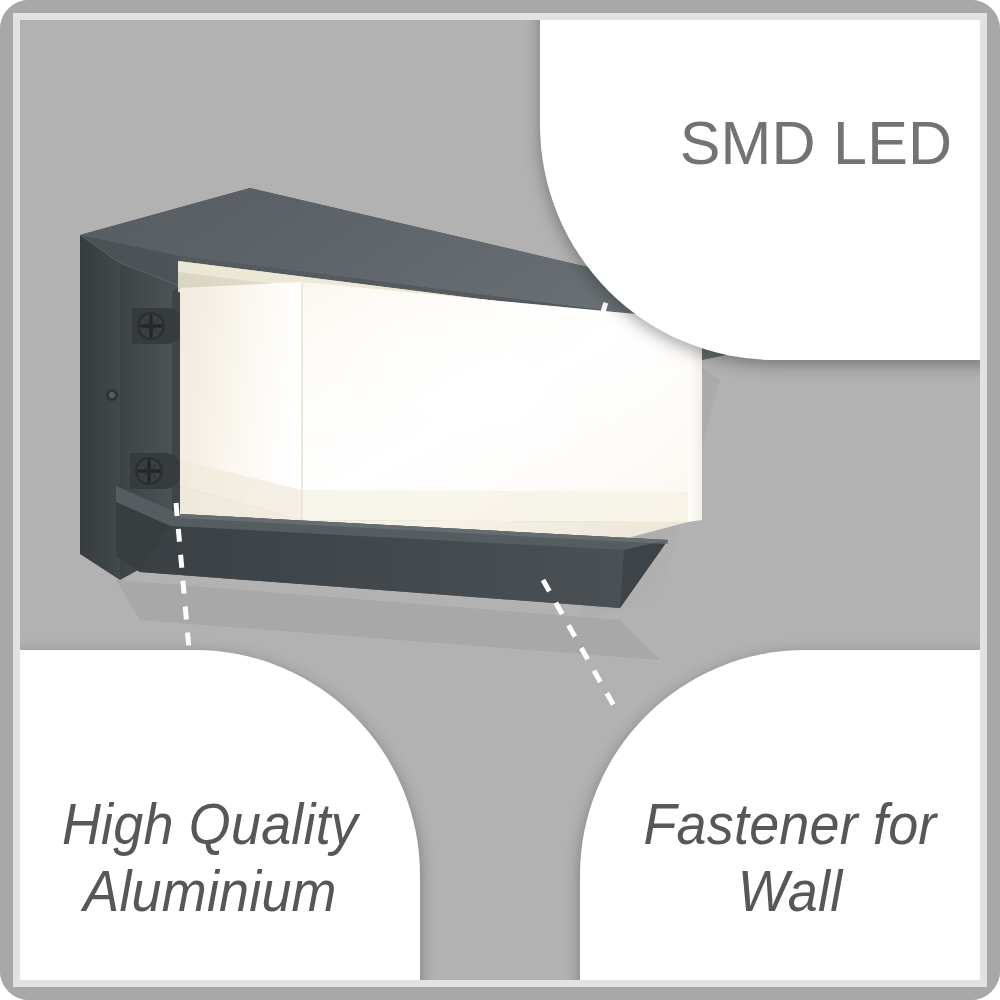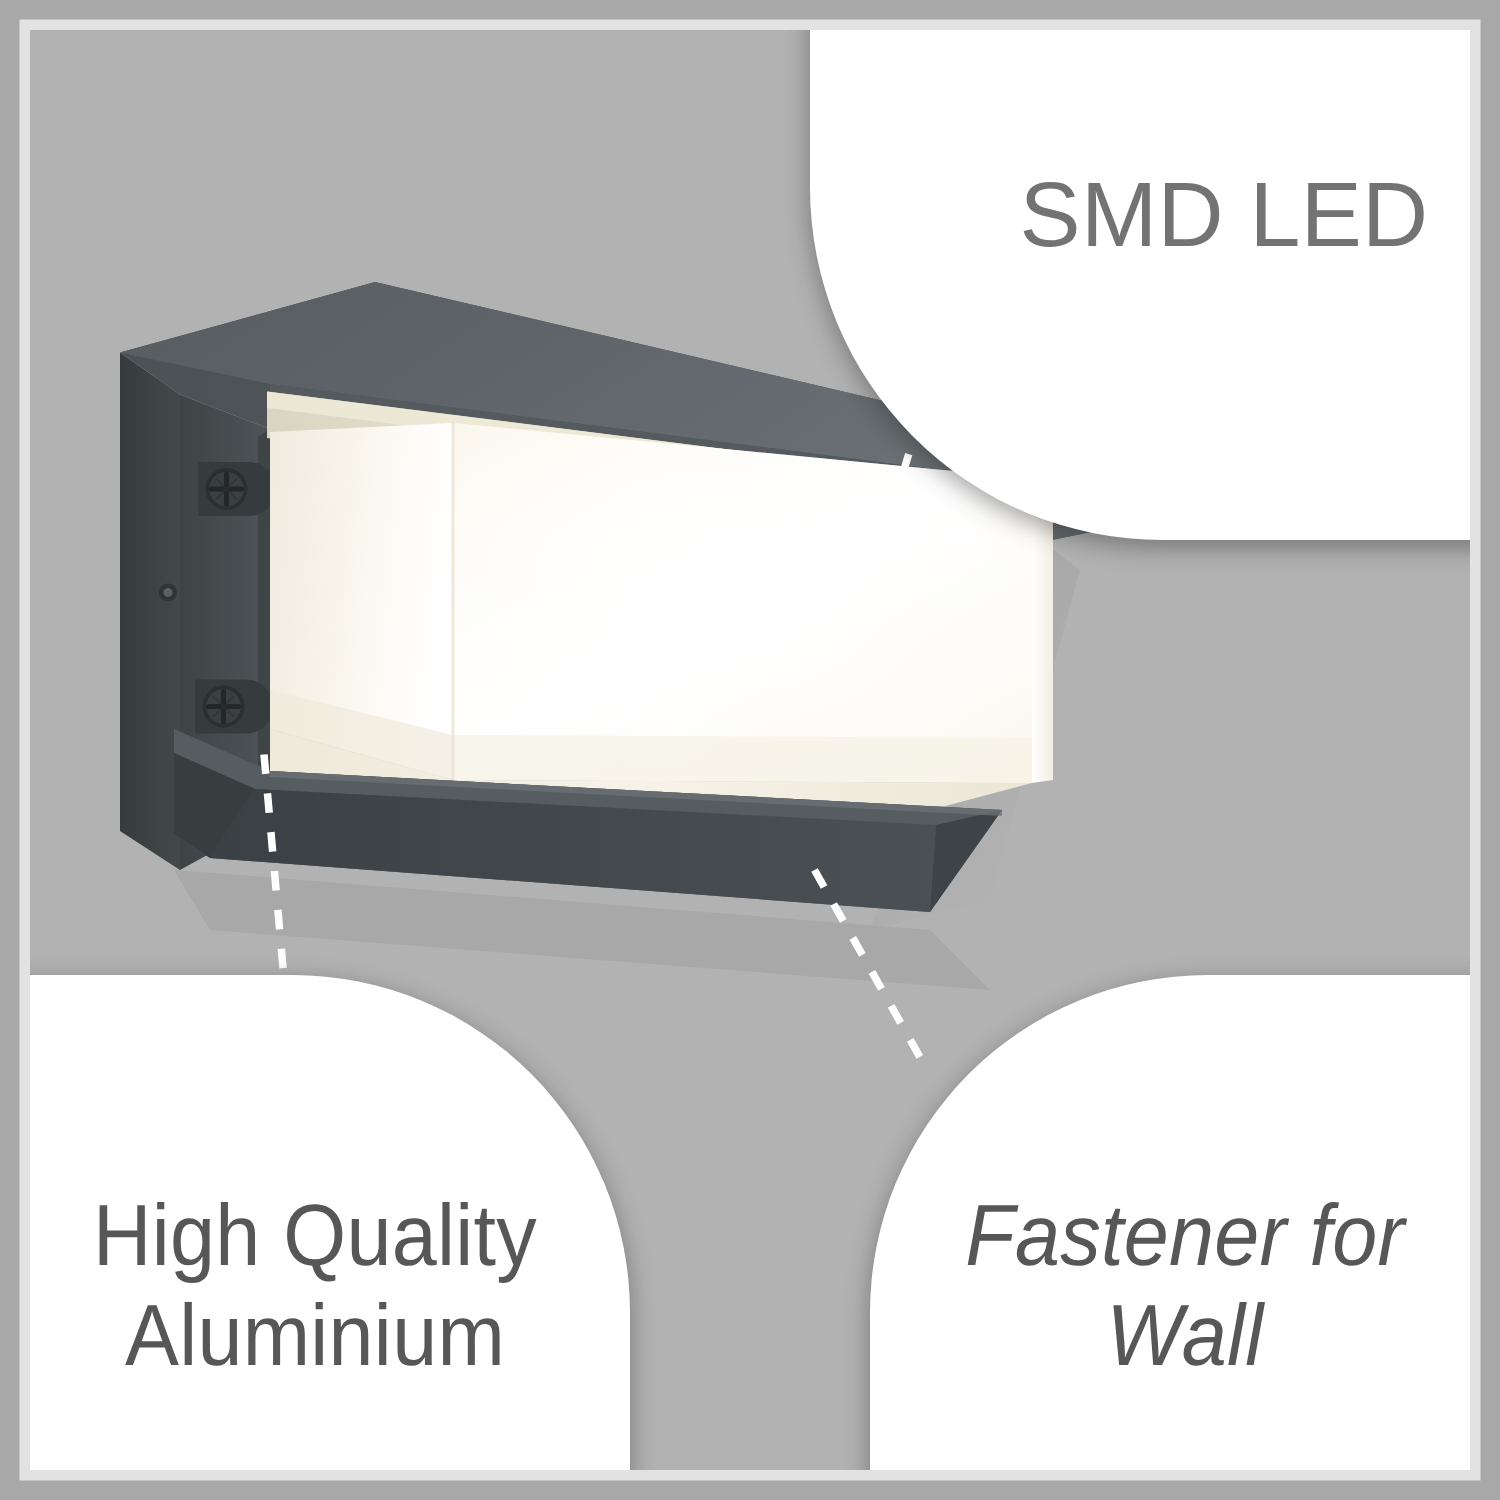--- a/index.html
+++ b/index.html
@@ -8,20 +8,21 @@
     padding: 0;
     background: #ffffff;
   }
   #stage {
     position: relative;
     width: 1000px;
     height: 1000px;
     overflow: hidden;
     font-family: "Liberation Sans", "DejaVu Sans", sans-serif;
     background: #b0b0b0;
+    border-radius: 29px;
   }
 
   
   .frame-outer {
     position: absolute;
     left: 0; top: 0;
     width: 1000px; height: 1000px;
     background: #a8a8a8;
   }
   .frame-inner-line {
@@ -58,20 +59,21 @@
     width: 460px;
     height: 360px;
     border-bottom-left-radius: 235px;
   }
   .card-alu {
     left: -20px;
     bottom: -20px;
     width: 420px;
     height: 350px;
     border-top-right-radius: 225px;
+    font-style: italic;
   }
   .card-fast {
     right: -20px;
     bottom: -20px;
     width: 420px;
     height: 350px;
     border-top-left-radius: 225px;
     font-style: italic;
   }
 

